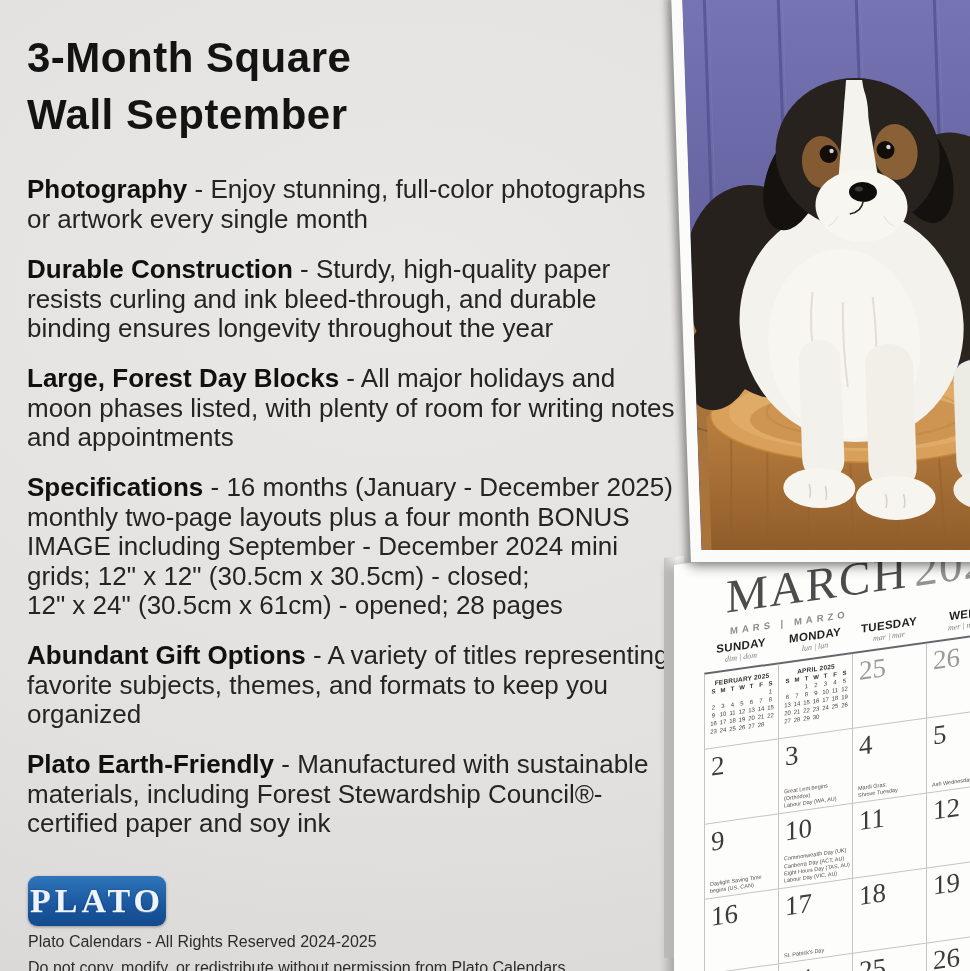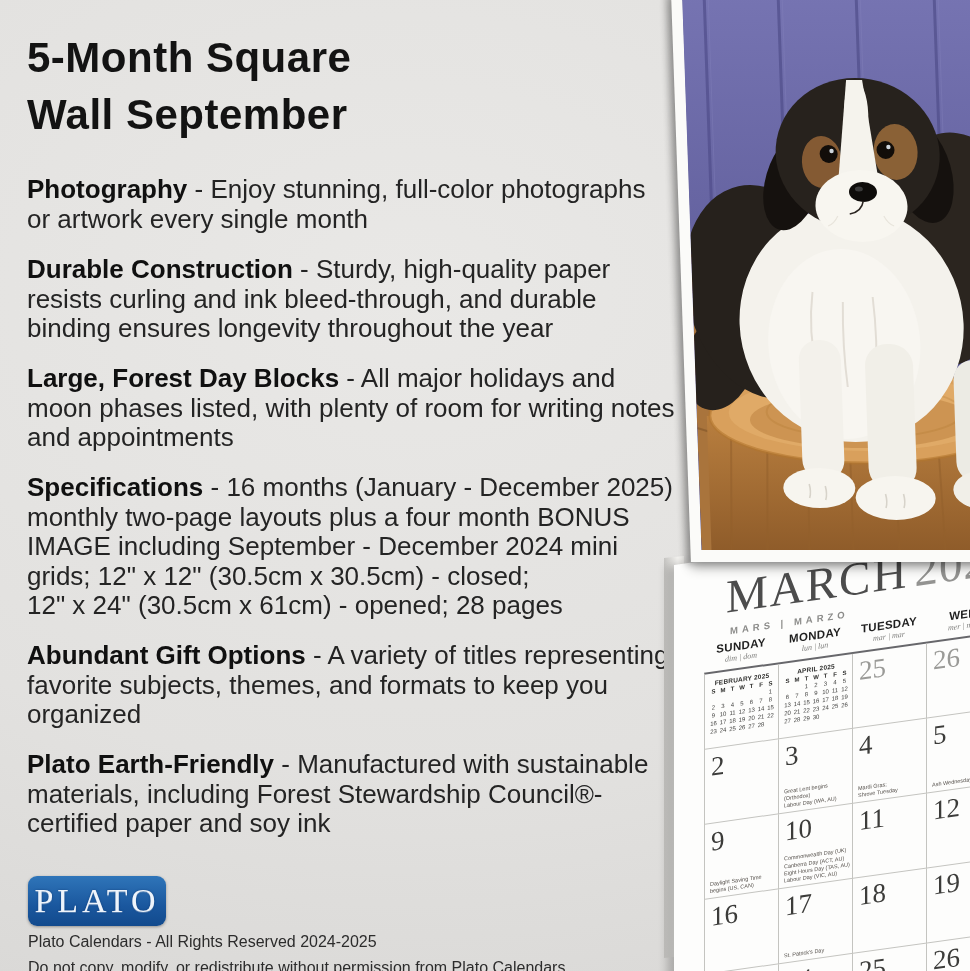--- a/index.html
+++ b/index.html
@@ -10,21 +10,21 @@
   }
   
   .left{position:absolute;left:27px;top:30px;width:648px;}
   h1{margin:0 0 32px;font-size:42px;line-height:1.35;font-weight:800;color:#131313;letter-spacing:.5px;}
   .feature{margin:0 0 21px;font-size:26px;line-height:1.13;color:#242424;white-space:pre-line;}
   .feature b{font-weight:700;color:#101010;}
   .logo{position:absolute;left:28px;top:876px;width:138px;height:50px;border-radius:9px;
     background:linear-gradient(180deg,#2f75b9 0%,#1a579e 60%,#124a8d 100%);
     display:flex;align-items:center;justify-content:center;box-shadow:0 1px 3px rgba(0,0,0,.35);}
   .logo span{font-family:"Liberation Serif",serif;font-size:34px;color:#eef4fb;letter-spacing:4px;
-    text-shadow:0 1px 0 rgba(255,255,255,.25),0 0 2px rgba(10,40,90,.6);}
+    text-shadow:0 1px 0 rgba(255,255,255,.25),0 0 2px rgba(10,40,90,.6);font-weight:bold;}
   .fineprint{position:absolute;left:28px;margin:0;font-size:16px;color:#2c2c2c;}
   .fp1{top:933px;} .fp2{top:947px;margin-top:12px;}
   
   .right{position:absolute;left:658px;top:0;width:312px;height:971px;overflow:hidden;}
   .photo-page{position:absolute;left:13px;top:-8px;width:334px;height:570px;background:#fbfbf9;
     transform:skewX(2deg);transform-origin:top left;z-index:3;
     box-shadow:-5px 2px 7px rgba(0,0,0,.25),0 6px 12px rgba(0,0,0,.30);}
   .photo{position:absolute;left:11px;top:0;width:323px;height:558px;overflow:hidden;background:#66649f;}
   .page-edge{position:absolute;left:6px;top:558px;width:20px;height:400px;z-index:1;
     background:linear-gradient(90deg,#c6c5c2,#f3f2ef 65%);transform:skewY(-6deg);transform-origin:top left;}
@@ -48,21 +48,21 @@
   .mini{position:absolute;left:3px;top:6px;width:68px;}
   .mini .mt{font-size:6.5px;font-weight:700;color:#2e2e2c;text-align:center;letter-spacing:.2px;margin-bottom:1px;}
   .mg{display:grid;grid-template-columns:repeat(7,9.5px);justify-content:center;}
   .mg span{font-size:6px;line-height:8px;text-align:center;color:#3e3e3c;}
   .mg .dw{font-weight:700;color:#2b2b29;}
 </style>
 </head>
 <body>
 
 <section class="left">
-  <h1><span>5-Month Square</span><br>
+  <h1><span>3-Month Square</span><br>
   <span>Wall September</span></h1>
   <div class="features">
       <p class="feature"><b>Photography</b> - Enjoy stunning, full-color photographs or artwork every single month</p>
       <p class="feature"><b>Durable Construction</b> - Sturdy, high-quality paper resists curling and ink bleed-through, and durable binding ensures longevity throughout the year</p>
       <p class="feature"><b>Large, Forest Day Blocks</b> - All major holidays and moon phases listed, with plenty of room for writing notes and appointments</p>
       <p class="feature"><b>Specifications</b> - 16 months (January - December 2025) monthly two-page layouts plus a four month BONUS IMAGE including September - December 2024 mini grids; 12" x 12" (30.5cm x 30.5cm) - closed;
 12" x 24" (30.5cm x 61cm) - opened; 28 pages</p>
       <p class="feature"><b>Abundant Gift Options</b> - A variety of titles representing favorite subjects, themes, and formats to keep you organized</p>
       <p class="feature"><b>Plato Earth-Friendly</b> - Manufactured with sustainable materials, including Forest Stewardship Council®-certified paper and soy ink</p>
     </div>

